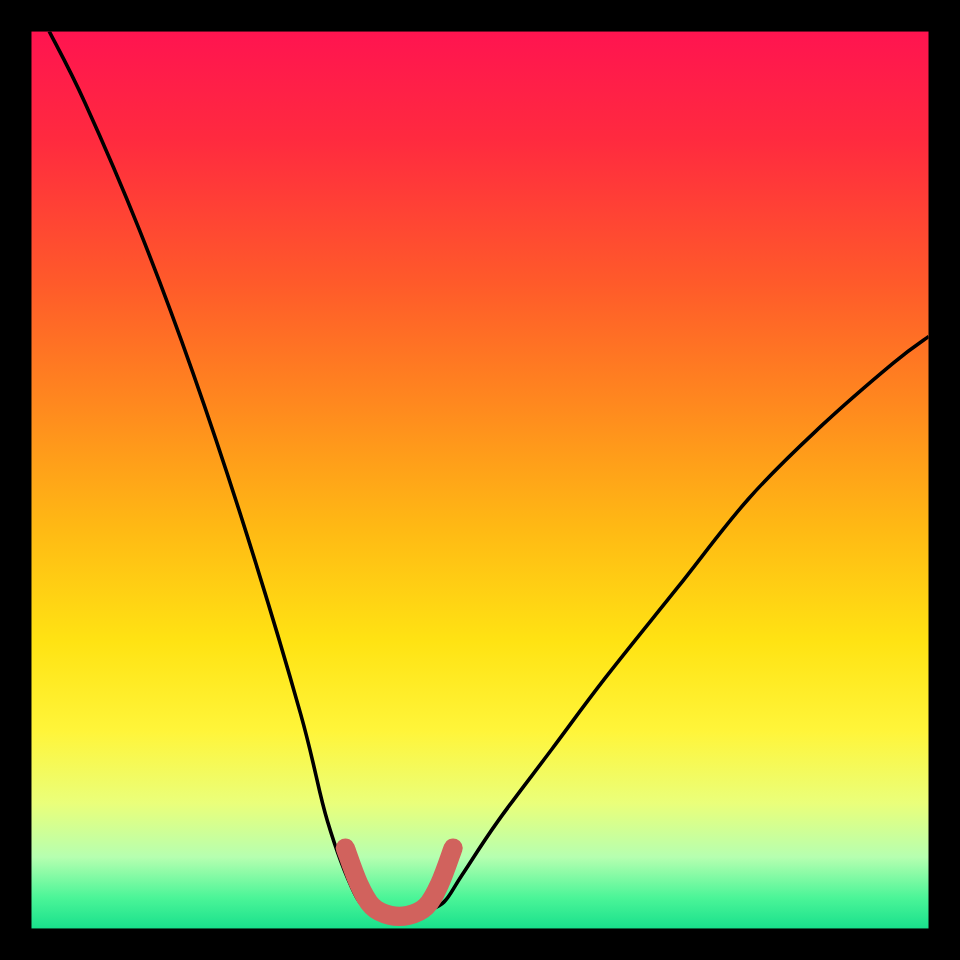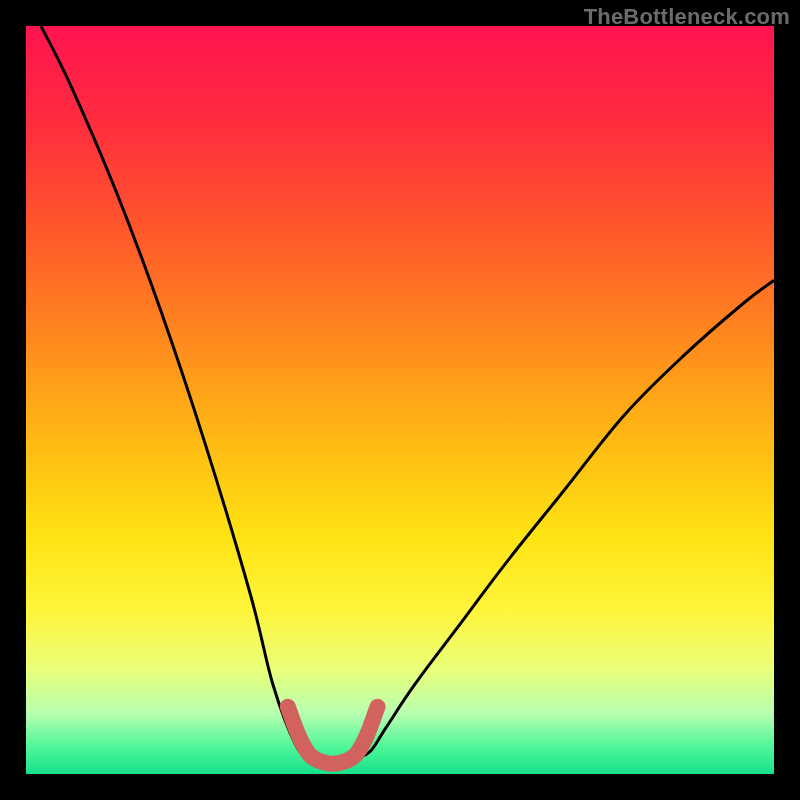--- a/index.html
+++ b/index.html
@@ -57,14 +57,13 @@
             <stop offset="92.00%" stop-color="#b6ffb0"></stop>
             <stop offset="96.50%" stop-color="#4cf598"></stop>
             <stop offset="100.00%" stop-color="#18e08c"></stop>
           </linearGradient>
       </defs>
       <rect id="bg-rect" x="0" y="0" width="748" height="748" fill="url(#bg-grad)"></rect>
       <path id="curve-path" fill="none" stroke="#000000" stroke-width="3" d="M 14.96 0.00 C 20.35 10.77, 31.42 30.22, 44.88 59.84 C 58.34 89.46, 73.60 124.17, 89.76 164.56 C 105.92 204.95, 118.48 238.46, 134.64 284.24 C 150.80 330.02, 163.36 367.72, 179.52 418.88 C 195.68 470.04, 212.28 525.40, 224.40 568.48 C 236.52 611.56, 238.76 631.31, 246.84 658.24 C 254.92 685.17, 262.55 704.62, 269.28 718.08 C 276.01 731.54, 278.85 729.00, 284.24 733.04 C 289.63 737.08, 293.81 739.17, 299.20 740.52 C 304.59 741.87, 308.77 741.87, 314.16 740.52 C 319.55 739.17, 323.73 735.73, 329.12 733.04 C 334.51 730.35, 338.69 730.95, 344.08 725.56 C 349.47 720.17, 350.96 715.24, 359.04 703.12 C 367.12 691.00, 375.50 677.09, 388.96 658.24 C 402.42 639.39, 417.68 619.94, 433.84 598.40 C 450.00 576.86, 459.87 562.80, 478.72 538.56 C 497.57 514.32, 517.02 490.69, 538.56 463.76 C 560.10 436.83, 576.86 413.20, 598.40 388.96 C 619.94 364.72, 636.70 349.32, 658.24 329.12 C 679.78 308.92, 701.92 290.22, 718.08 276.76 C 734.24 263.30, 742.61 258.36, 748.00 254.32"></path>
       <path id="marker-path" fill="none" stroke="#d1625d" stroke-width="16" stroke-linecap="round" stroke-linejoin="round" d="M 261.80 680.68 C 263.82 686.07, 268.98 701.85, 273.02 710.60 C 277.06 719.35, 279.53 724.59, 284.24 729.30 C 288.95 734.01, 293.81 735.43, 299.20 736.78 C 304.59 738.13, 308.77 738.13, 314.16 736.78 C 319.55 735.43, 324.41 734.01, 329.12 729.30 C 333.83 724.59, 336.30 719.35, 340.34 710.60 C 344.38 701.85, 349.54 686.07, 351.56 680.68"></path>
     </svg>
   </div>
-  <div class="watermark">TheBottleneck.com</div>
 </div>
 
 </body></html>

